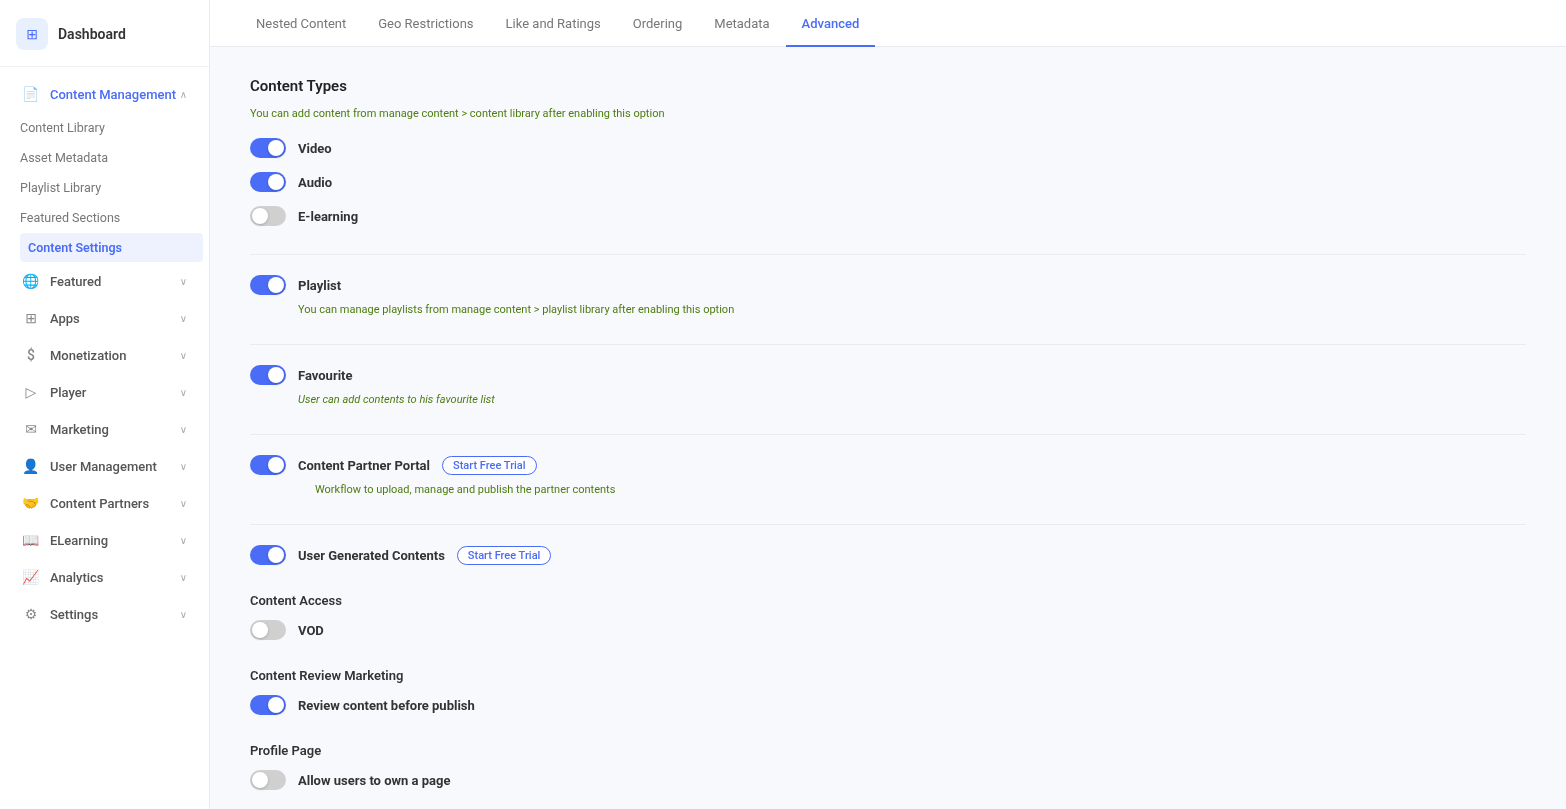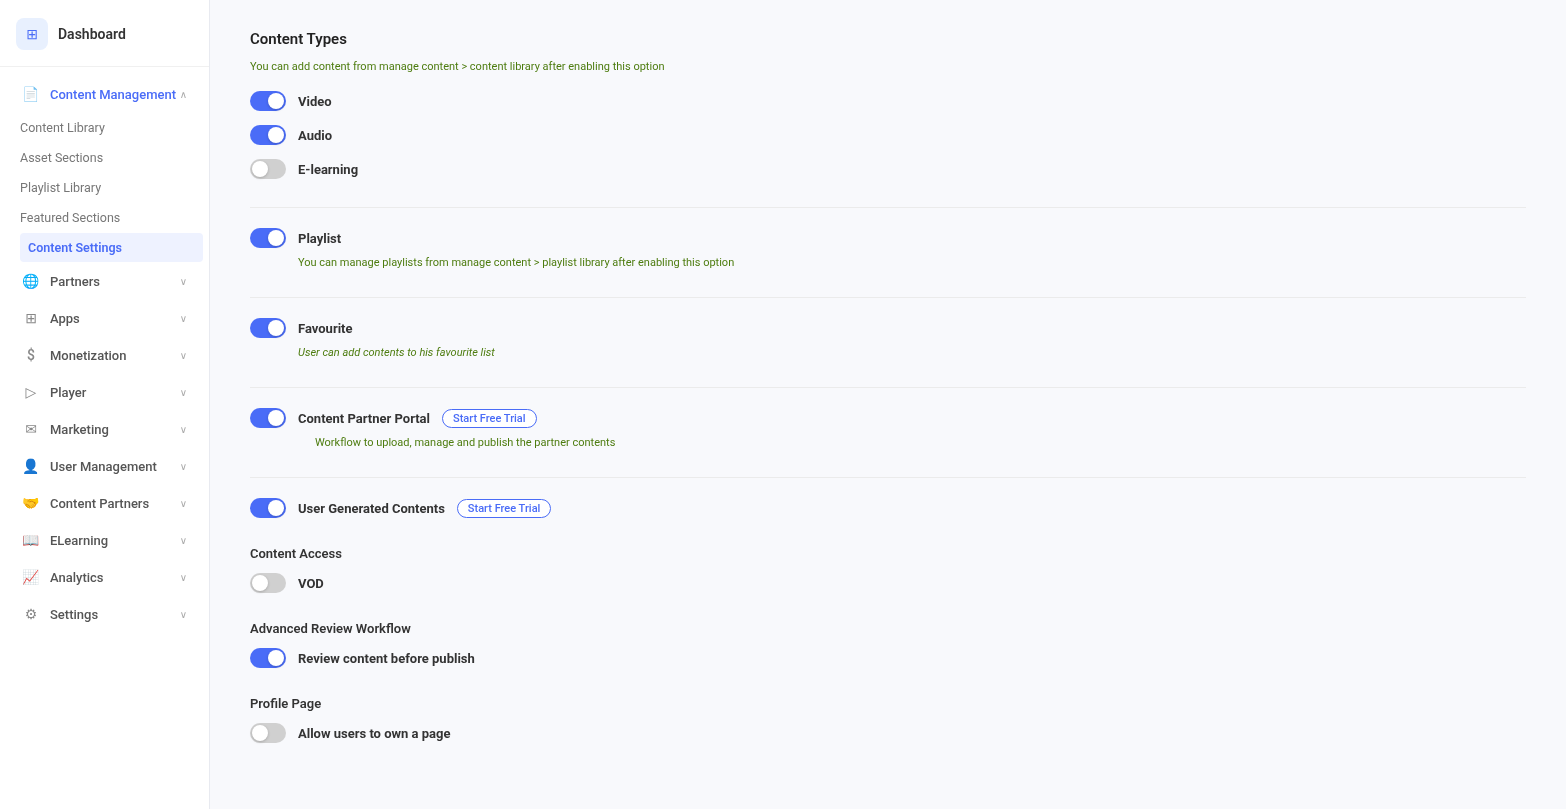--- a/index.html
+++ b/index.html
@@ -187,30 +187,30 @@
 
     <div class="nav-item active-parent">
       <div class="nav-item-left">
         <span class="nav-icon">📄</span>
         <span>Content Management</span>
       </div>
       <span class="chevron">∧</span>
     </div>
     <div class="sub-nav">
       <div class="sub-nav-item">Content Library</div>
-      <div class="sub-nav-item">Asset Sections</div>
+      <div class="sub-nav-item">Asset Metadata</div>
       <div class="sub-nav-item">Playlist Library</div>
       <div class="sub-nav-item">Featured Sections</div>
       <div class="sub-nav-item active">Content Settings</div>
     </div>
 
     <div class="nav-item">
       <div class="nav-item-left">
         <span class="nav-icon">🌐</span>
-        <span>Partners</span>
+        <span>Featured</span>
       </div>
       <span class="chevron">∨</span>
     </div>
     <div class="nav-item">
       <div class="nav-item-left">
         <span class="nav-icon">⊞</span>
         <span>Apps</span>
       </div>
       <span class="chevron">∨</span>
     </div>
@@ -268,20 +268,28 @@
         <span class="nav-icon">⚙</span>
         <span>Settings</span>
       </div>
       <span class="chevron">∨</span>
     </div>
   </div>
 </nav>
 
 <div class="main">
 
+  <div class="tabs-bar">
+    <div class="tab">Nested Content</div>
+    <div class="tab">Geo Restrictions</div>
+    <div class="tab">Like and Ratings</div>
+    <div class="tab">Ordering</div>
+    <div class="tab">Metadata</div>
+    <div class="tab active">Advanced</div>
+  </div>
 
   <div class="content-area">
 
     <div class="content-block">
       <div class="section-title">Content Types</div>
       <div class="section-desc">You can add content from manage content &gt; content library after enabling this option</div>
 
       <div class="setting-row">
         <div class="toggle-wrap">
           <div class="toggle-inner on"></div>
@@ -357,21 +365,21 @@
       <div class="sub-section-title">Content Access</div>
       <div class="setting-row">
         <div class="toggle-wrap">
           <div class="toggle-inner off"></div>
         </div>
         <span class="setting-label">VOD</span>
       </div>
     </div>
 
     <div class="content-block">
-      <div class="sub-section-title">Advanced Review Workflow</div>
+      <div class="sub-section-title">Content Review Marketing</div>
       <div class="setting-row">
         <div class="toggle-wrap">
           <div class="toggle-inner on"></div>
         </div>
         <span class="setting-label">Review content before publish</span>
       </div>
     </div>
 
     <div class="content-block">
       <div class="sub-section-title">Profile Page</div>

